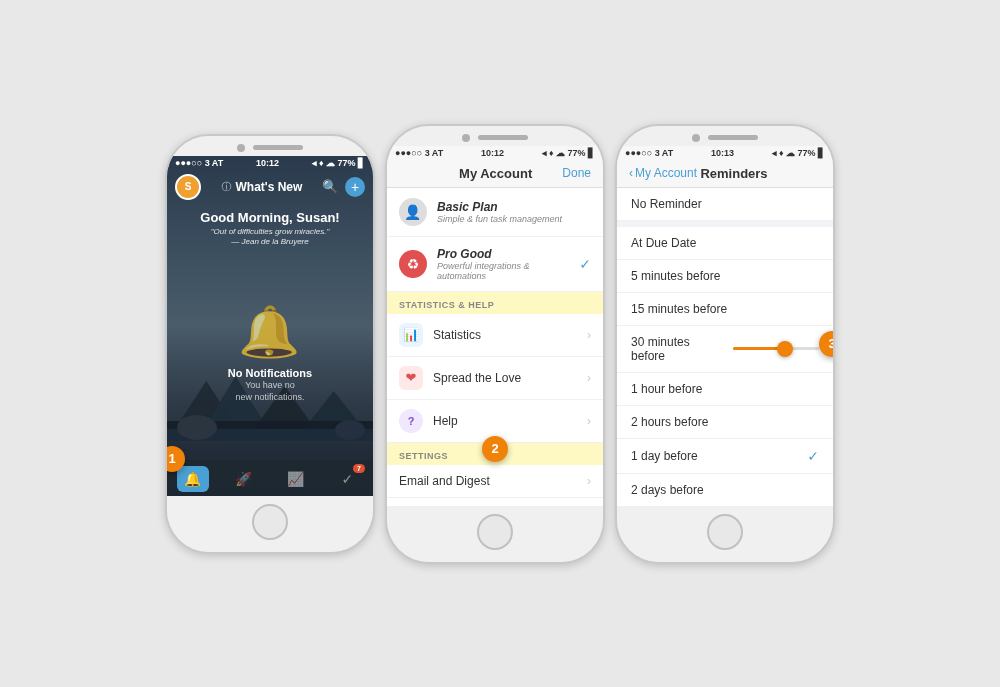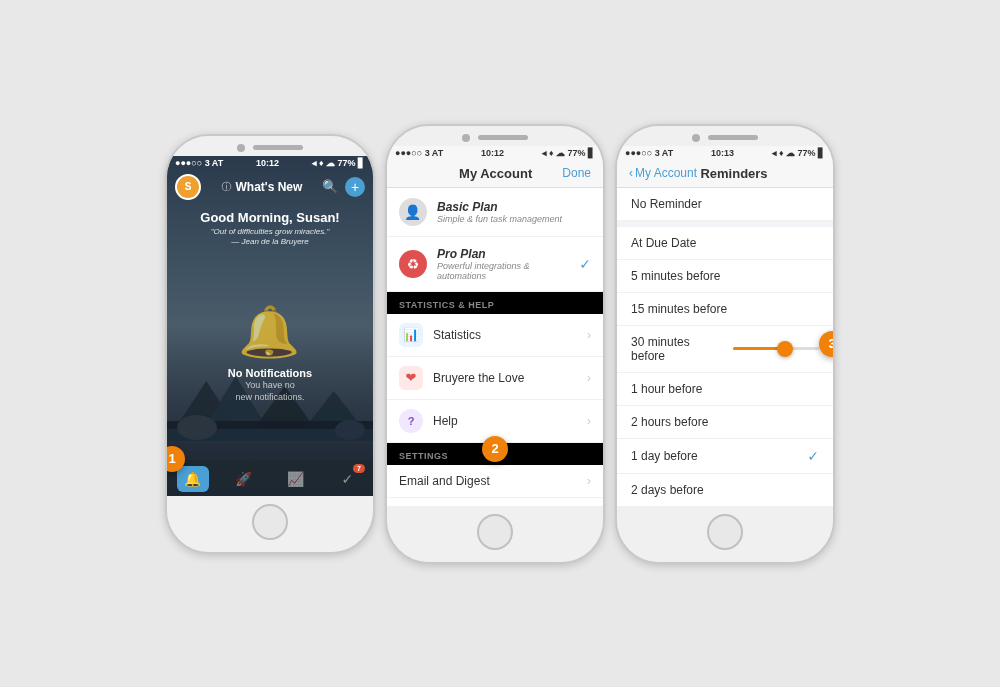--- a/index.html
+++ b/index.html
@@ -385,21 +385,21 @@
       color: #4a9fd4;
       font-size: 14px;
     }
 
     .section-header {
       padding: 8px 12px 4px;
       font-size: 9px;
       color: #888;
       font-weight: 600;
       letter-spacing: 0.5px;
-      background: #000000;
+      background: #fef9c3;
     }
 
     .menu-item {
       display: flex;
       align-items: center;
       padding: 9px 12px;
       background: white;
       border-bottom: 1px solid #f0f0f0;
     }
 
@@ -603,37 +603,37 @@
           <div class="account-plan-item">
             <div class="plan-icon plan-icon-basic">👤</div>
             <div class="plan-info">
               <div class="plan-name">Basic Plan</div>
               <div class="plan-desc">Simple &amp; fun task management</div>
             </div>
           </div>
           <div class="account-plan-item">
             <div class="plan-icon plan-icon-pro" style="background:#e05050;">♻</div>
             <div class="plan-info">
-              <div class="plan-name">Pro Plan</div>
+              <div class="plan-name">Pro Good</div>
               <div class="plan-desc">Powerful integrations &amp; automations</div>
             </div>
             <span class="plan-check">✓</span>
           </div>
         </div>
 
         <div class="section-header">STATISTICS &amp; HELP</div>
         <div style="background:white;">
           <div class="menu-item">
             <div class="menu-icon menu-icon-stats">📊</div>
             <span class="menu-label">Statistics</span>
             <span class="menu-chevron">›</span>
           </div>
           <div class="menu-item">
             <div class="menu-icon menu-icon-love">❤</div>
-            <span class="menu-label">Bruyere the Love</span>
+            <span class="menu-label">Spread the Love</span>
             <span class="menu-chevron">›</span>
           </div>
           <div class="menu-item">
             <div class="menu-icon" style="background:#f0e8ff;color:#8050c0;width:24px;height:24px;border-radius:50%;display:flex;align-items:center;justify-content:center;margin-right:10px;font-size:11px;font-weight:bold;">?</div>
             <span class="menu-label">Help</span>
             <span class="menu-chevron">›</span>
           </div>
         </div>
 
         <div class="section-header">SETTINGS</div>

